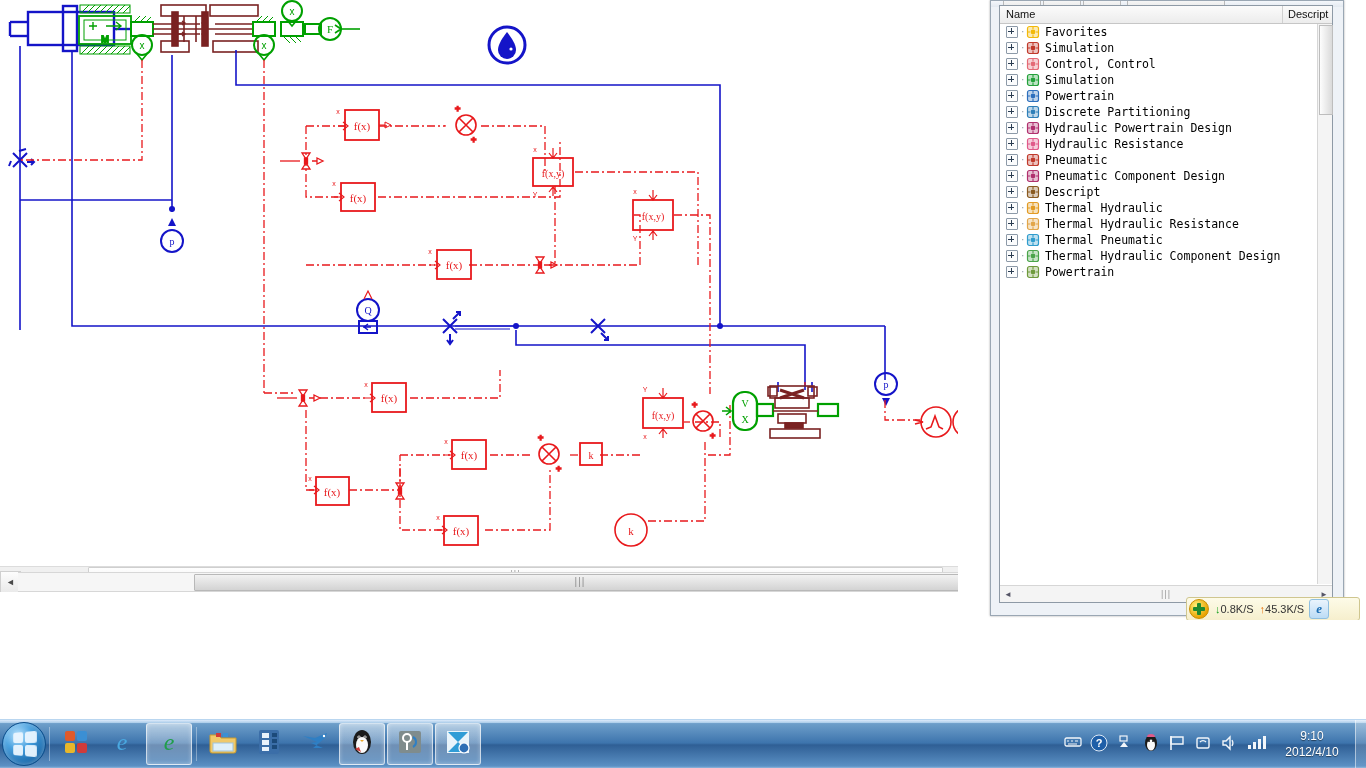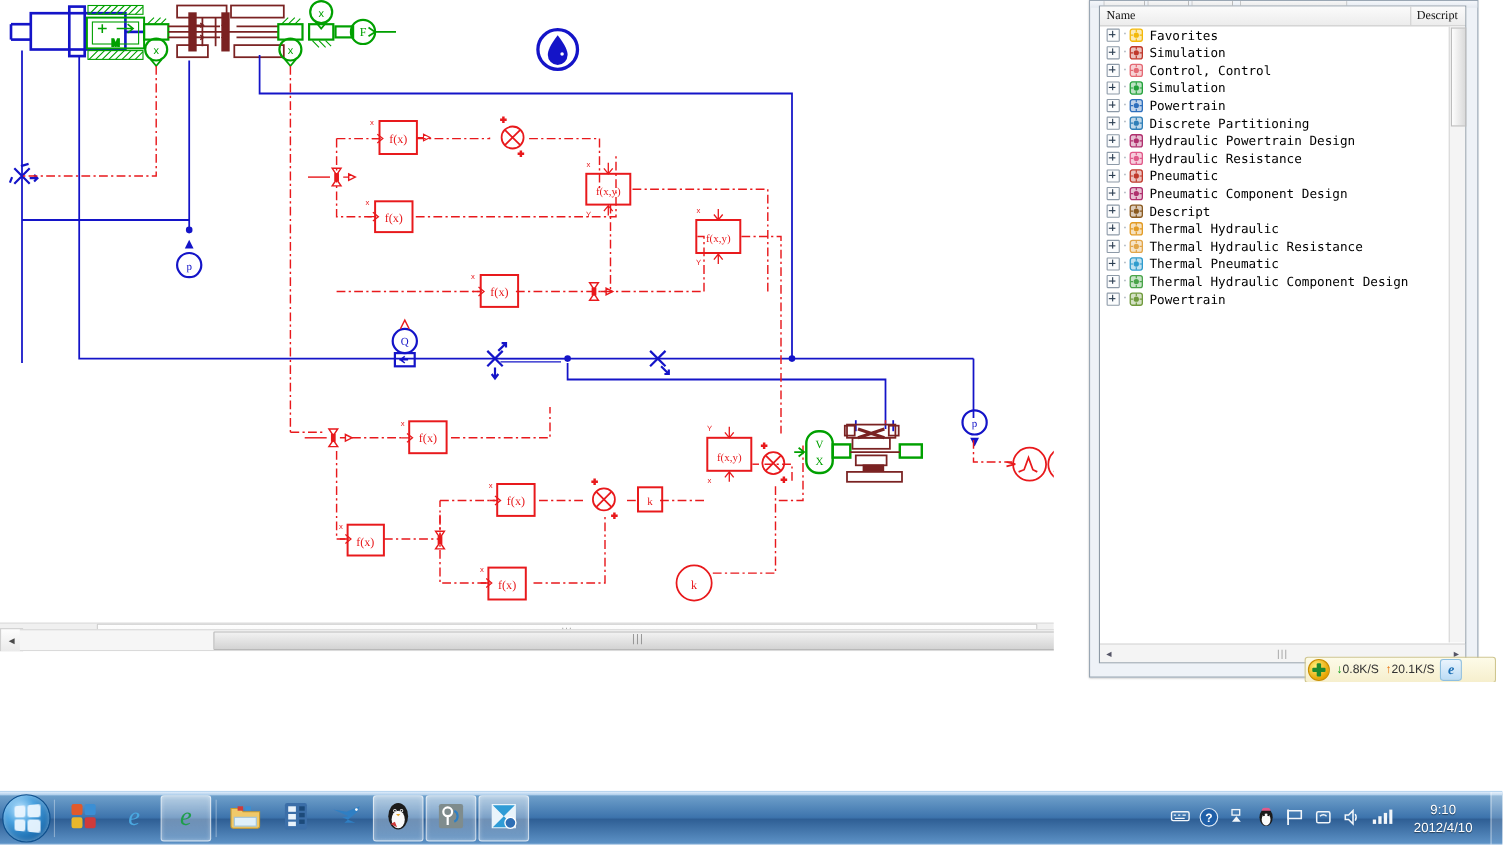--- a/index.html
+++ b/index.html
@@ -60,21 +60,21 @@
     background:linear-gradient(#f4f7fb,#e3e9f0);
   }
   #library-inner{
     position:absolute;left:8px;top:4px;width:332px;height:596px;
     background:#ffffff;border:1px solid #8e9aa6;
   }
   #lib-header{
     position:absolute;left:0;top:0;width:332px;height:17px;
     background:linear-gradient(#fbfbfb,#ececec);
     border-bottom:1px solid #c6c6c6;
-    font-family:Liberation Serif, serif;font-size:11px;color:#111;
+    font-family:Liberation Sans, sans-serif;font-size:11px;color:#111;
   }
   #lib-header .col-name{position:absolute;left:6px;top:2px;}
   #lib-header .col-desc{position:absolute;left:288px;top:2px;white-space:nowrap;overflow:hidden;width:44px;}
   #lib-header .col-split{position:absolute;left:282px;top:0;width:1px;height:17px;background:#d0d0d0;}
   #lib-tree{
     position:absolute;left:0;top:18px;width:318px;height:560px;
     overflow:hidden;
   }
   .tree-row{
     position:relative;height:16px;display:flex;align-items:center;
@@ -768,21 +768,21 @@
       <span class="arrow-r">►</span>
     </div>
   </div>
 </div>
 
 <div id="qq-speed">
   <span class="badge"></span>
   <span class="dn">↓</span>
   <span class="val">0.8K/S</span>
   <span class="up">↑</span>
-  <span class="val">20.1K/S</span>
+  <span class="val">45.3K/S</span>
   <span class="ie">e</span>
 </div>
 
 <div id="desktop"></div>
 <div id="watermark">www.iyeya.cn</div>
 
 <div id="taskbar">
   <div id="start-orb">
     <div class="flag">
       <i></i>

